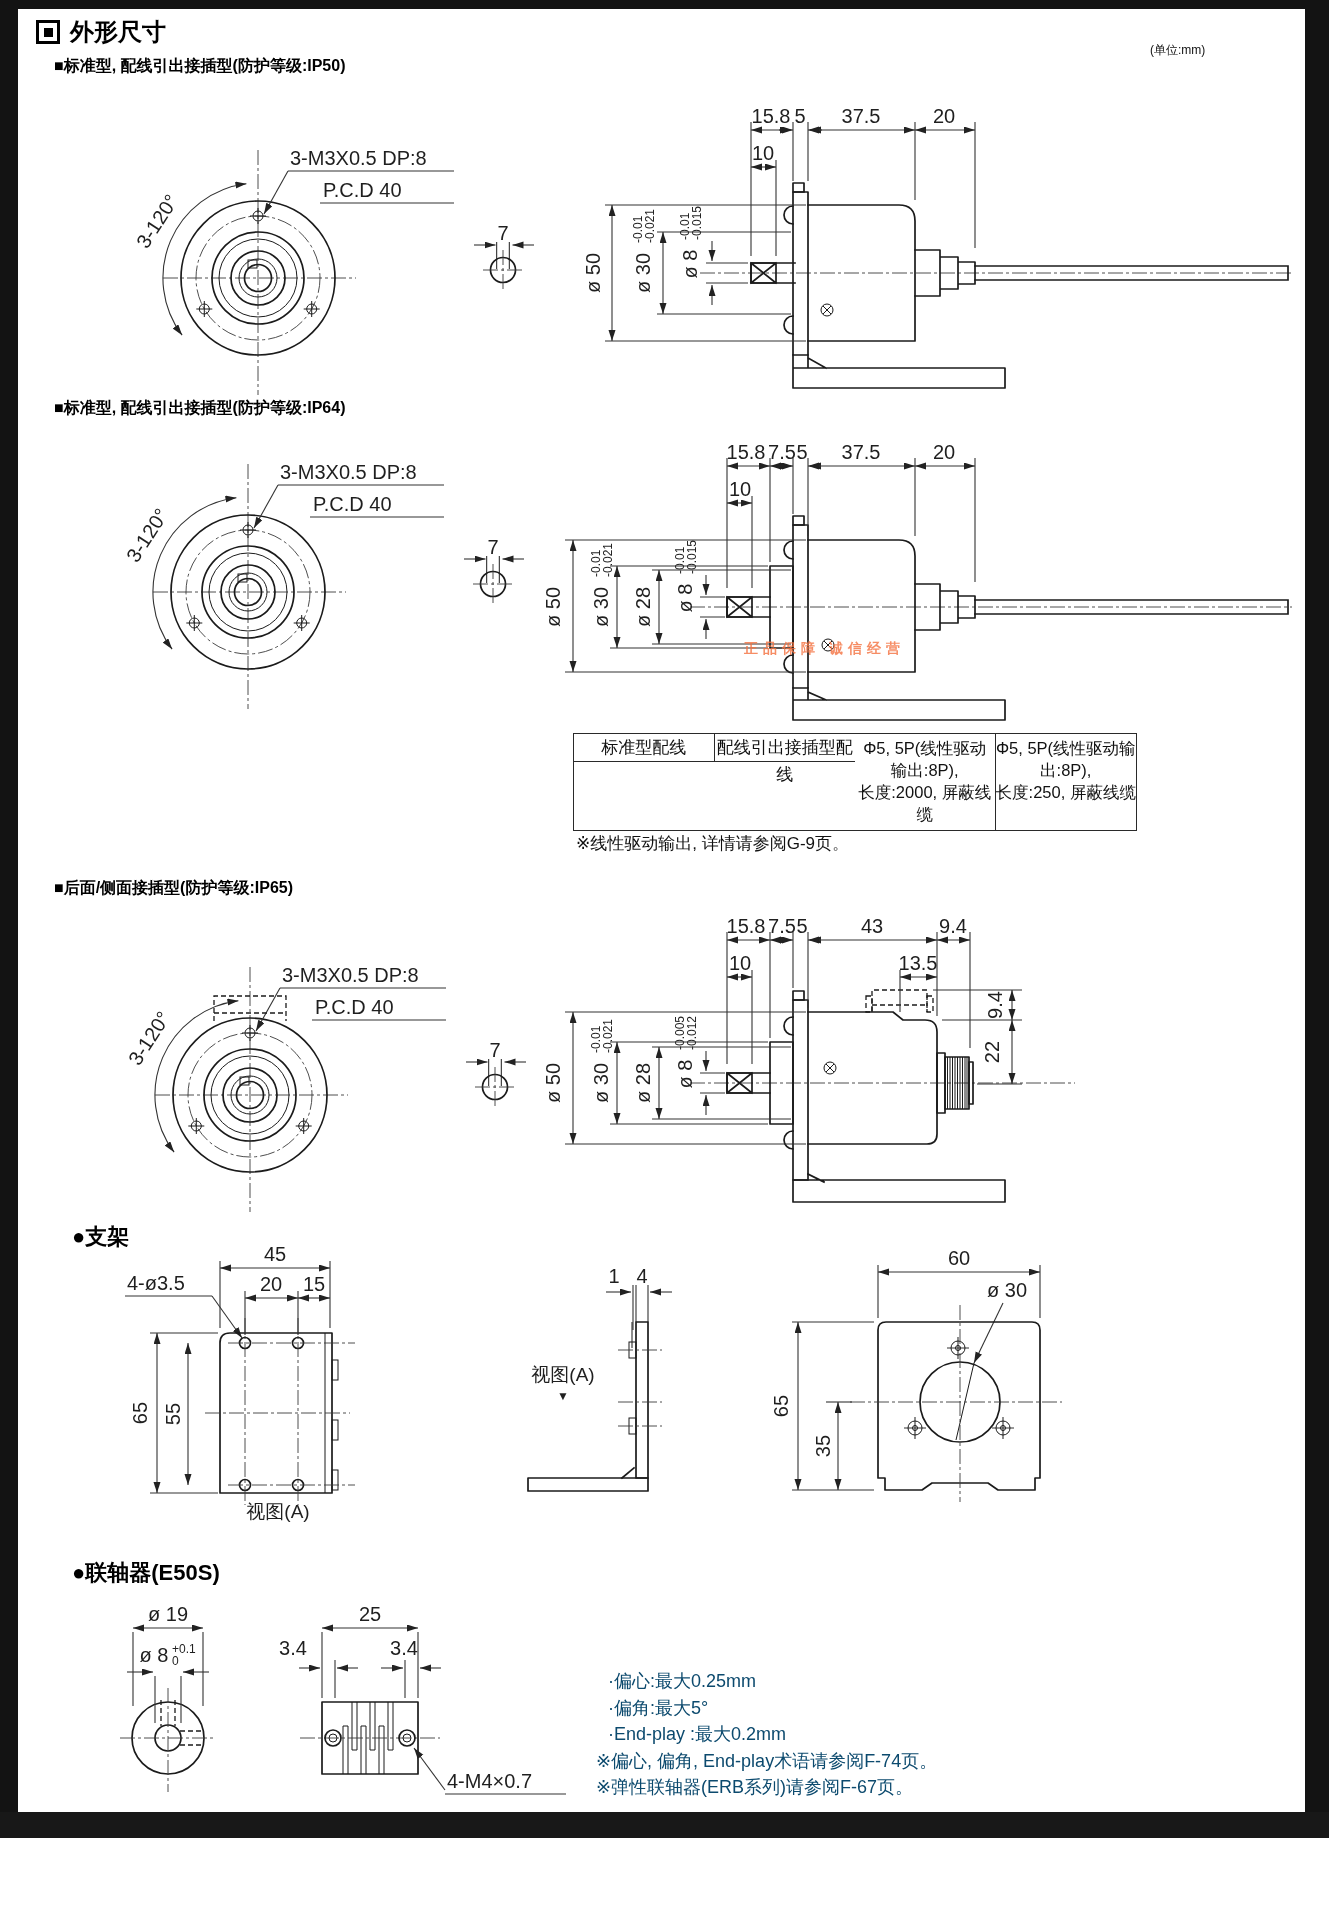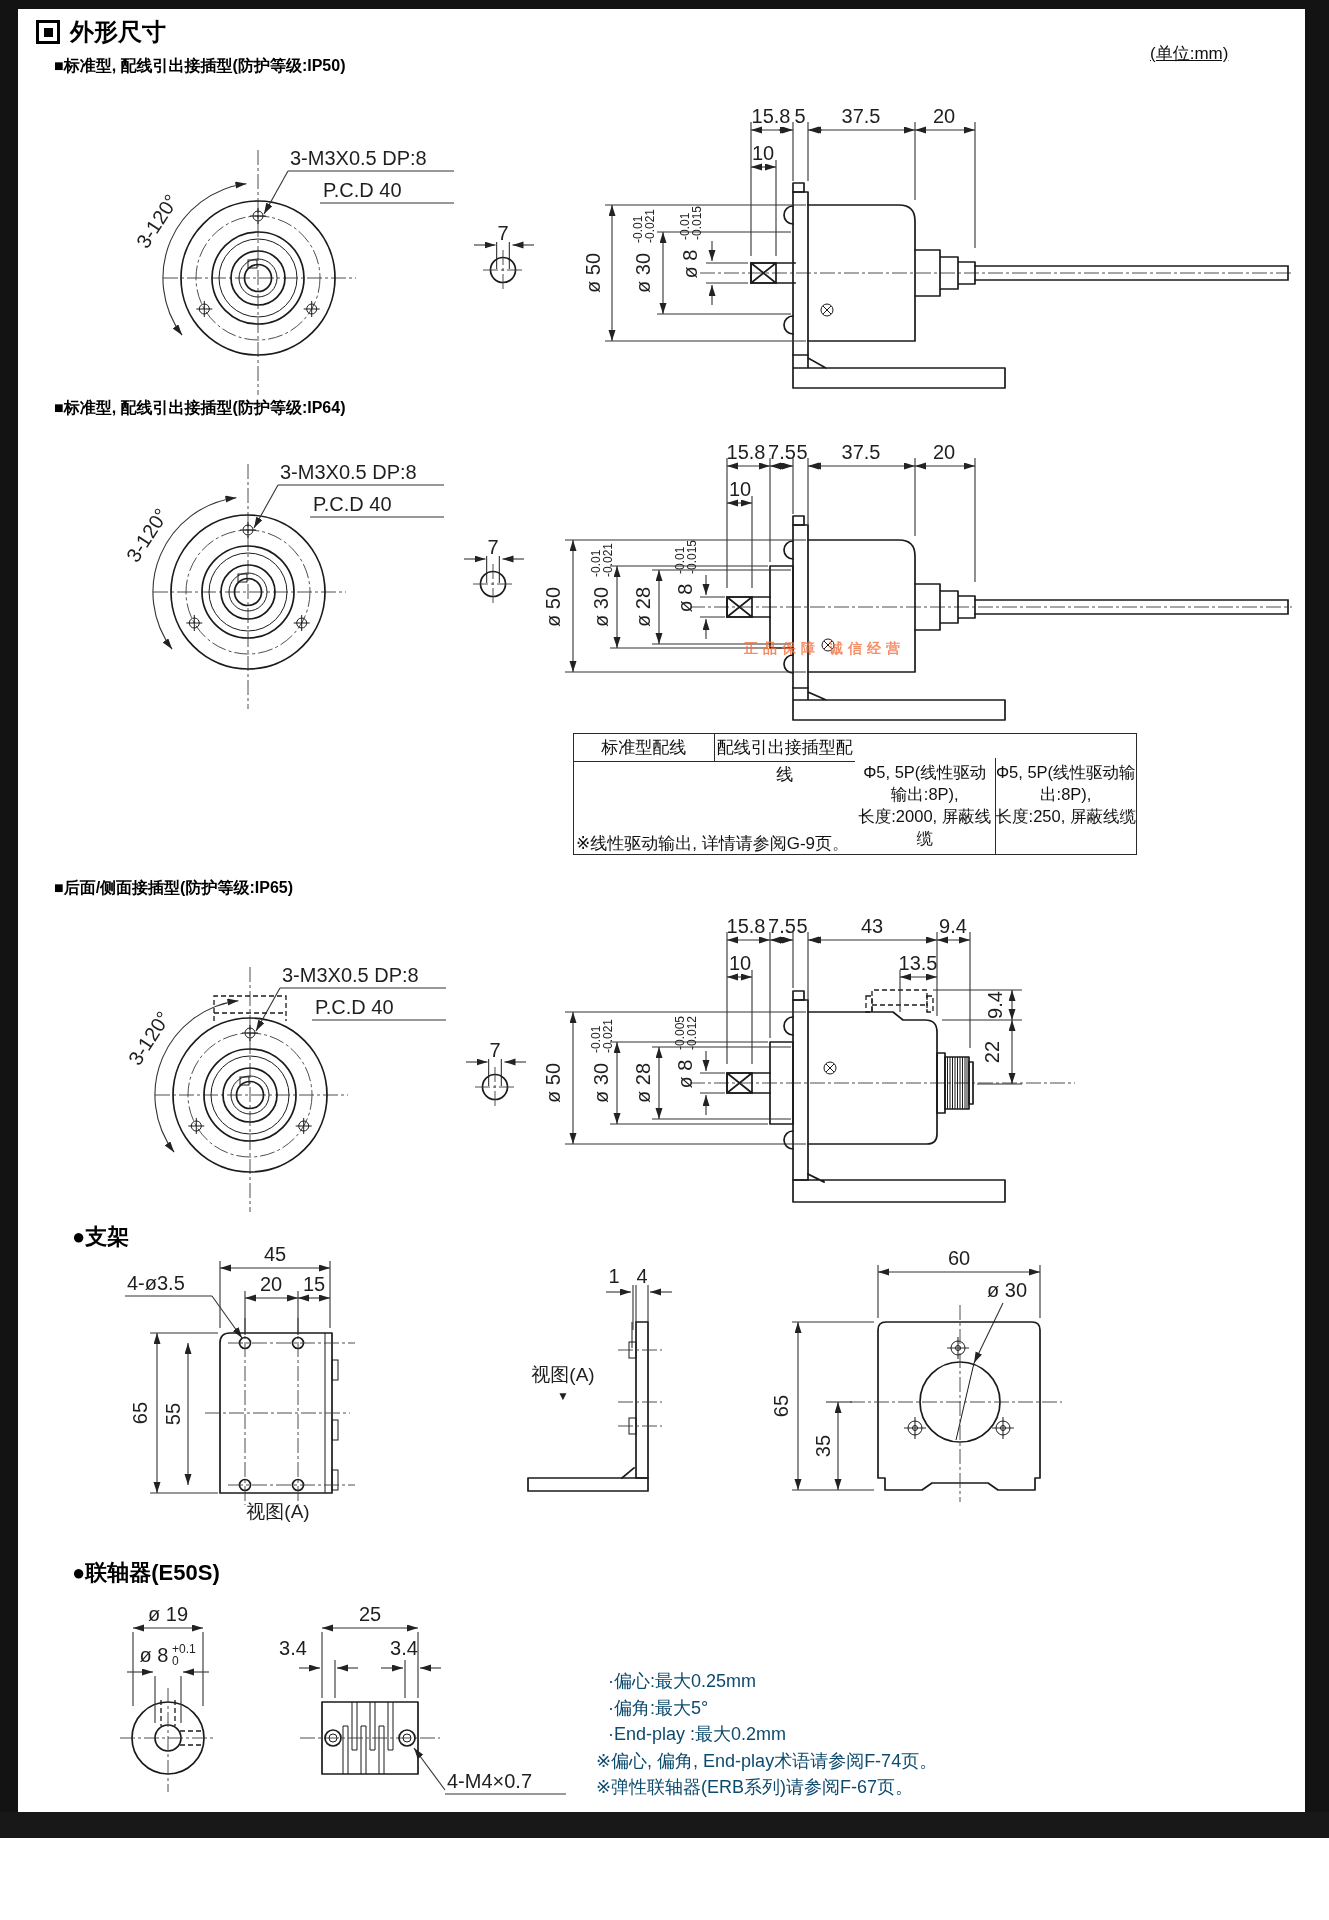--- a/index.html
+++ b/index.html
@@ -7,38 +7,38 @@
         font-family:"Liberation Sans","DejaVu Sans",sans-serif;}
   
   .fr{position:absolute;background:#131313;}
   
   .h{position:absolute;font-weight:bold;color:#000;white-space:nowrap;}
   .h-title{font-size:24px;display:flex;align-items:center;gap:10px;}
   .sq{width:18px;height:18px;border:3px solid #000;display:flex;align-items:center;justify-content:center;}
   .sq span{width:9px;height:9px;background:#000;display:block;}
   .h-sec{font-size:16px;}
   .h-sub{font-size:22px;}
-  .unit{position:absolute;font-size:17px;color:#111;text-decoration:underline;}
+  .unit{position:absolute;font-size:12px;color:#111;}
   
   svg.art{position:absolute;left:0;top:0;overflow:visible;}
   .ln{stroke:#1b1b1b;stroke-width:1.7;fill:none;stroke-linejoin:round;stroke-linecap:square;}
   .lt{stroke:#1b1b1b;stroke-width:1;fill:none;}
   .dim{stroke:#333;stroke-width:1.1;fill:none;}
   .cl{stroke:#3a3a3a;stroke-width:.9;fill:none;stroke-dasharray:15 3 3 3;}
   .dsh{stroke:#1b1b1b;stroke-width:1.3;fill:none;stroke-dasharray:5 3;}
   svg text{font-family:"Liberation Sans","DejaVu Sans",sans-serif;fill:#1f1f1f;}
   .d{font-size:20px;}
   .ds{font-size:12px;}
   .dc{font-size:19px;}
   
   .wt{position:absolute;left:573px;top:733px;width:562px;border:1.6px solid #2a2a2a;
       display:grid;grid-template-columns:1fr 1fr 1fr 1fr;background:#fff;}
   .wt div{color:#111;}
   .wt .hc{height:27px;line-height:27px;text-align:center;font-size:17px;border-bottom:1.6px solid #2a2a2a;}
-  .wt .bc{text-align:center;font-size:16.5px;line-height:22px;padding:3px 0 5px;margin-top:24px;}
+  .wt .bc{text-align:center;font-size:16.5px;line-height:22px;padding:3px 0 5px;}
   .wt .cdiv{border-right:1.6px solid #2a2a2a;}
   .wt-note{position:absolute;left:576px;top:832px;font-size:17px;color:#111;}
   
   .notes{position:absolute;left:608px;top:1668px;font-size:18px;line-height:26.5px;color:#0c4a6e;}
   .n-ref{margin-left:-12px;}
   
   .wm{position:absolute;left:592px;top:642px;color:#f4713f;opacity:.8;pointer-events:none;}
   .wm-row{display:flex;align-items:center;gap:8px;}
   .wm-brand{font-size:37px;font-weight:bold;}
   .wm-sep{font-size:33px;font-weight:normal;}

